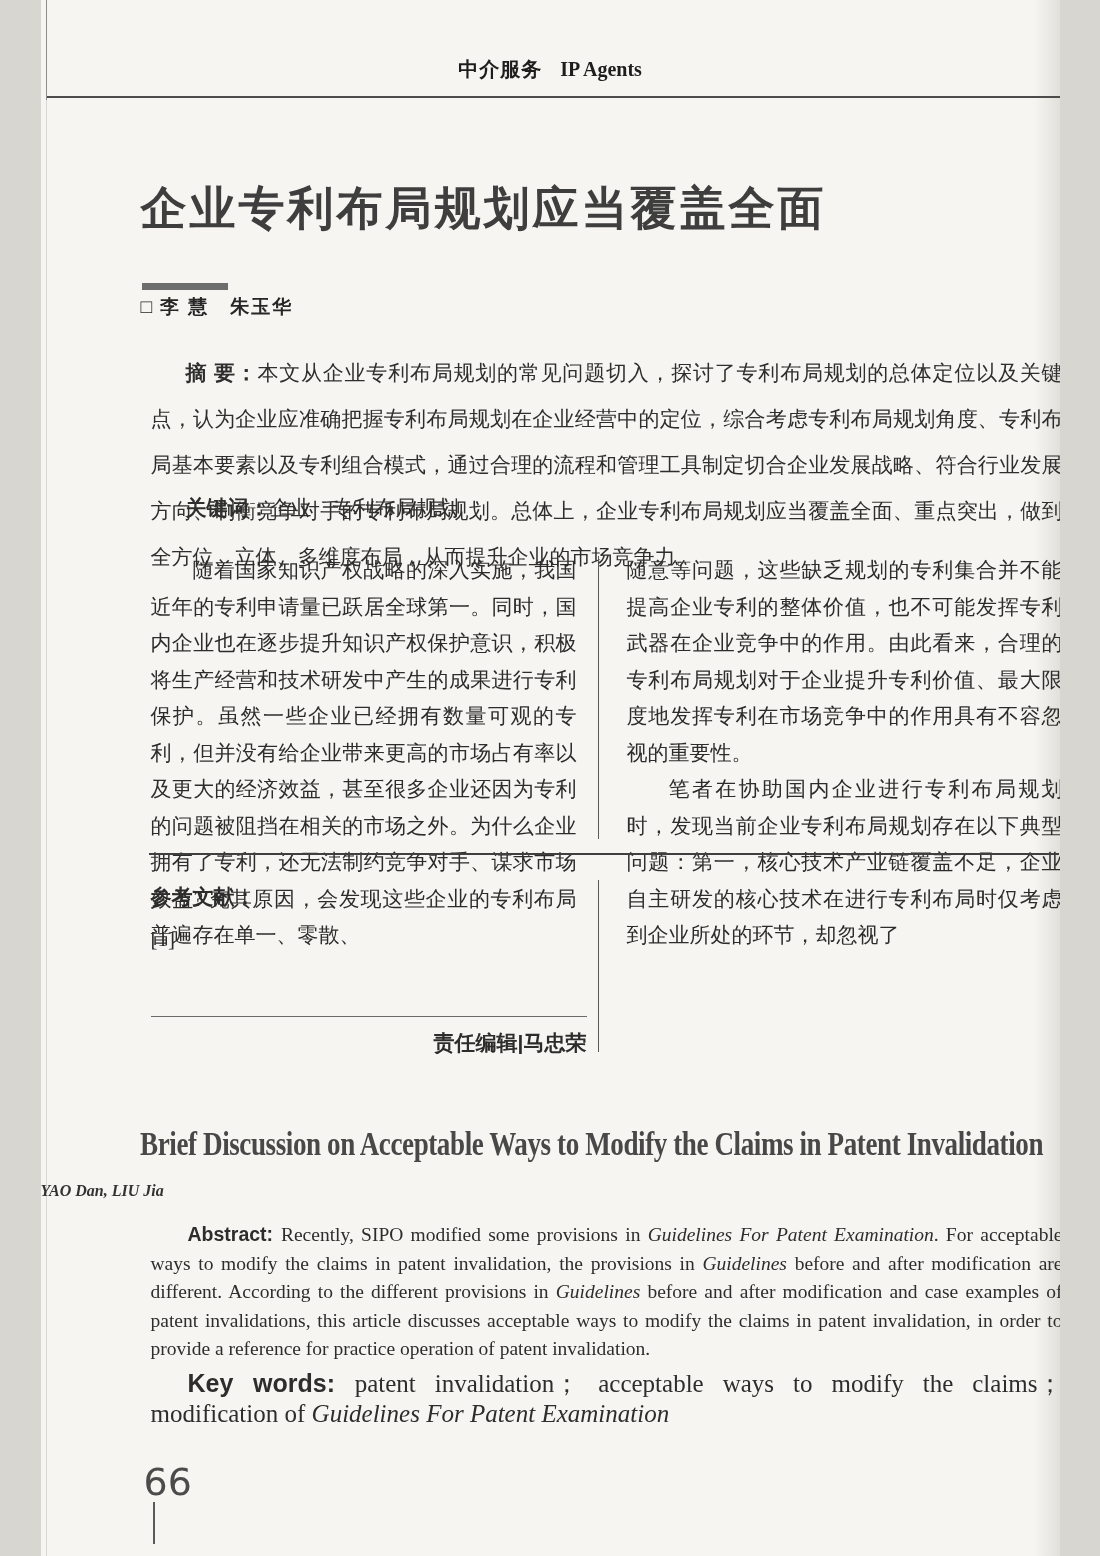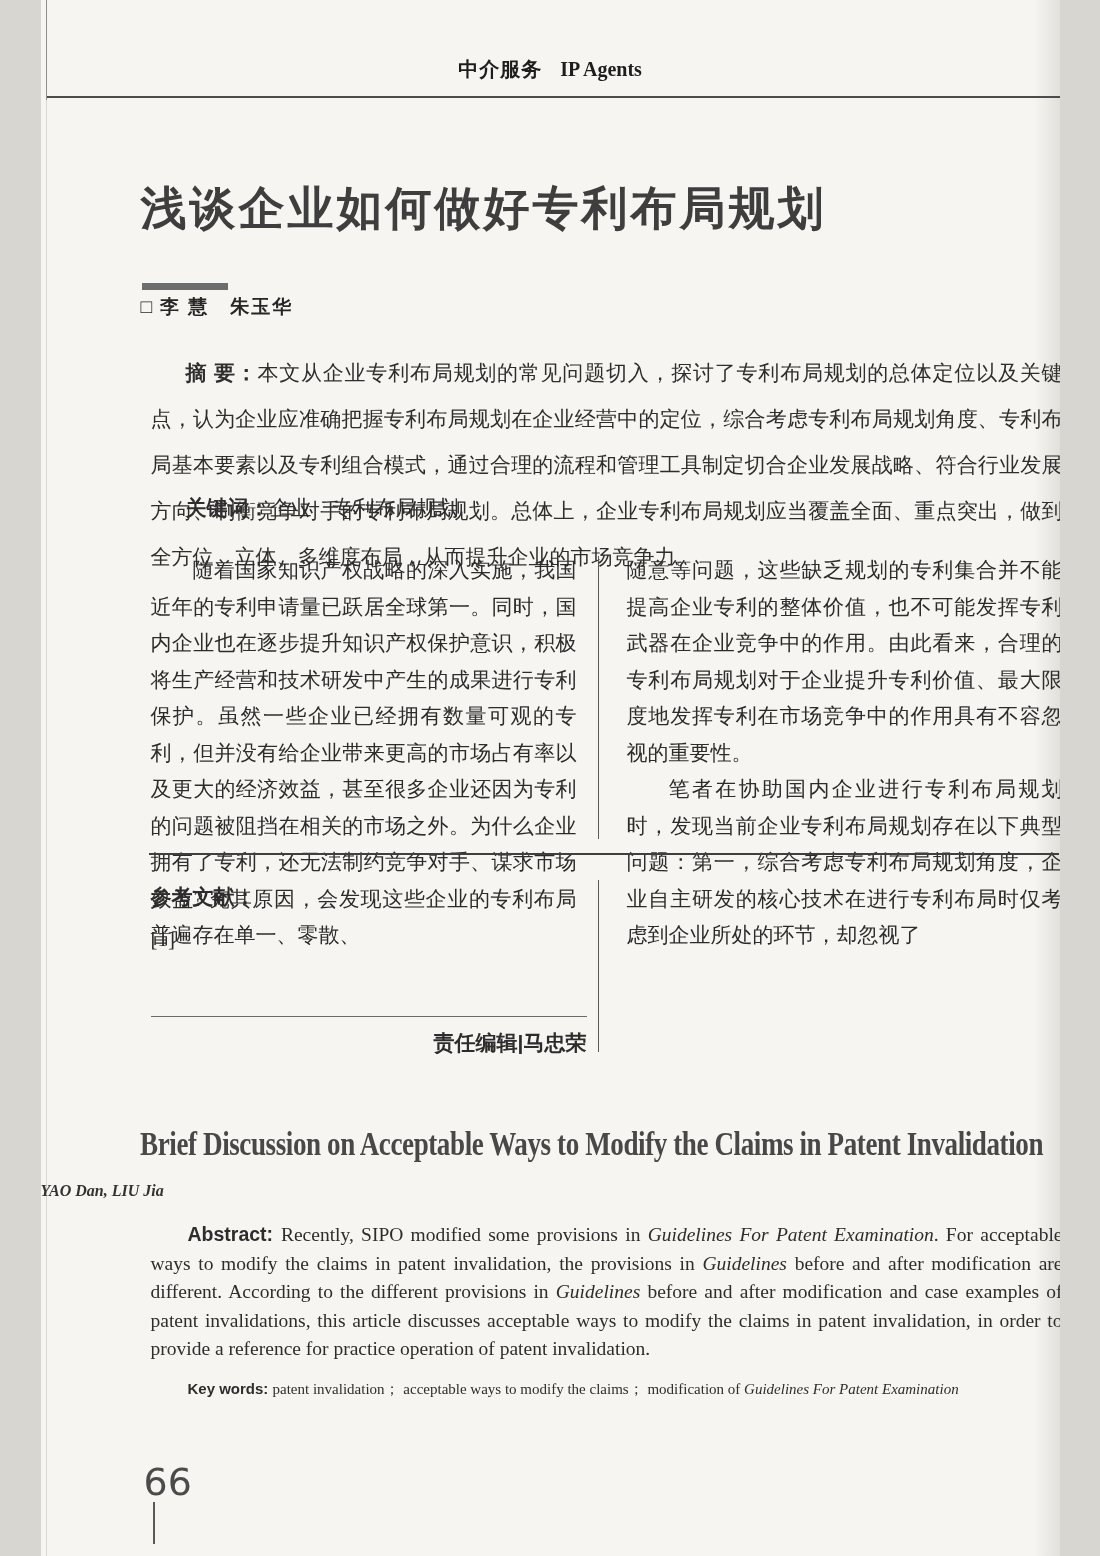--- a/index.html
+++ b/index.html
@@ -60,21 +60,21 @@
     font-family:"Liberation Sans","DejaVu Sans",sans-serif;font-weight:bold;font-size:18px;color:#333;}
   
   .en-title{position:absolute;left:0;top:1126px;width:100%;margin:0;text-align:center;color:#484848;}
   .en-title span{display:inline-block;font-size:33px;font-weight:bold;white-space:nowrap;
     transform:scaleX(0.82);transform-origin:center;letter-spacing:-0.5px;}
   .en-authors{position:absolute;left:0;top:1182px;width:100%;margin:0;text-align:left;
     font-weight:bold;font-style:italic;font-size:16px;color:#333;}
   .en-abstract{position:absolute;left:110px;top:1220px;width:912px;margin:0;
     font-size:19.5px;line-height:28.5px;text-align:justify;text-indent:37px;color:#2d2d2d;}
   .en-keywords{position:absolute;left:110px;top:1368px;width:912px;margin:0;
-    font-size:15px;line-height:42px;text-align:justify;text-indent:37px;color:#2d2d2d;}
+    font-size:25px;line-height:30px;text-align:justify;text-indent:37px;color:#2d2d2d;}
   
   .footer{position:absolute;left:103px;top:1462px;display:flex;align-items:flex-start;flex-direction:column;}
   .pnum{font-family:"DejaVu Sans","Liberation Sans",sans-serif;font-size:38px;color:#4b4b4b;line-height:40px;}
   .fbar{width:2px;height:42px;background:#5a5a5a;margin:0 11px 0 9px;}
   .fstack{display:flex;flex-direction:column;justify-content:center;}
   .jen{font-size:12.5px;letter-spacing:0.4px;color:#4a4a4a;line-height:15px;}
   .jcn-row{line-height:22px;white-space:nowrap;}
   .jcn{font-family:"Liberation Sans","DejaVu Sans",sans-serif;font-weight:bold;font-size:18px;color:#3f3f3f;}
   .jissue{font-family:"Liberation Sans","DejaVu Sans",sans-serif;font-weight:bold;font-size:12px;color:#4a4a4a;margin-left:8px;}
 </style>
@@ -86,38 +86,38 @@
   <div class="edge-line-faint"></div>
   <div class="edge-line-dark"></div>
   <div class="right-shade"></div>
 
   <header class="page-header">
     <span class="hdr-cn">中介服务</span>
     <span class="hdr-en">IP Agents</span>
   </header>
   <div class="header-rule"></div>
 
-  <h1 class="article-title">浅谈企业如何做好专利布局规划</h1>
+  <h1 class="article-title">企业专利布局规划应当覆盖全面</h1>
   <div class="title-bar"></div>
 
   <div class="authors">
     <span class="author-marker">□</span><span>李 慧　朱玉华</span>
   </div>
 
   <p class="abstract"><span class="b">摘 要：</span><span>本文从企业专利布局规划的常见问题切入，探讨了专利布局规划的总体定位以及关键点，认为企业应准确把握专利布局规划在企业经营中的定位，综合考虑专利布局规划角度、专利布局基本要素以及专利组合模式，通过合理的流程和管理工具制定切合企业发展战略、符合行业发展方向、制衡竞争对手的专利布局规划。总体上，企业专利布局规划应当覆盖全面、重点突出，做到全方位、立体、多维度布局，从而提升企业的市场竞争力。</span></p>
 
   <p class="keywords"><span class="b">关键词：</span><span>企业　专利布局规划</span></p>
 
   <div class="cols block1">
     <div class="col-l">
       <p class="indent">随着国家知识产权战略的深入实施，我国近年的专利申请量已跃居全球第一。同时，国内企业也在逐步提升知识产权保护意识，积极将生产经营和技术研发中产生的成果进行专利保护。虽然一些企业已经拥有数量可观的专利，但并没有给企业带来更高的市场占有率以及更大的经济效益，甚至很多企业还因为专利的问题被阻挡在相关的市场之外。为什么企业拥有了专利，还无法制约竞争对手、谋求市场效益? 究其原因，会发现这些企业的专利布局普遍存在单一、零散、</p>
     </div>
     <div class="col-r">
       <p>随意等问题，这些缺乏规划的专利集合并不能提高企业专利的整体价值，也不可能发挥专利武器在企业竞争中的作用。由此看来，合理的专利布局规划对于企业提升专利价值、最大限度地发挥专利在市场竞争中的作用具有不容忽视的重要性。</p>
-      <p class="indent">笔者在协助国内企业进行专利布局规划时，发现当前企业专利布局规划存在以下典型问题：第一，综合考虑专利布局规划角度，企业自主研发的核心技术在进行专利布局时仅考虑到企业所处的环节，却忽视了</p>
+      <p class="indent">笔者在协助国内企业进行专利布局规划时，发现当前企业专利布局规划存在以下典型问题：第一，核心技术产业链覆盖不足，企业自主研发的核心技术在进行专利布局时仅考虑到企业所处的环节，却忽视了</p>
     </div>
   </div>
   <div class="col-divider d1"></div>
 
   <div class="mid-rule"></div>
 
   <div class="cols block2">
     <div class="col-r">
       <p class="ref-heading">参考文献：</p>
       <p class="ref-item"><span class="ref-idx">[1]</span></p>

